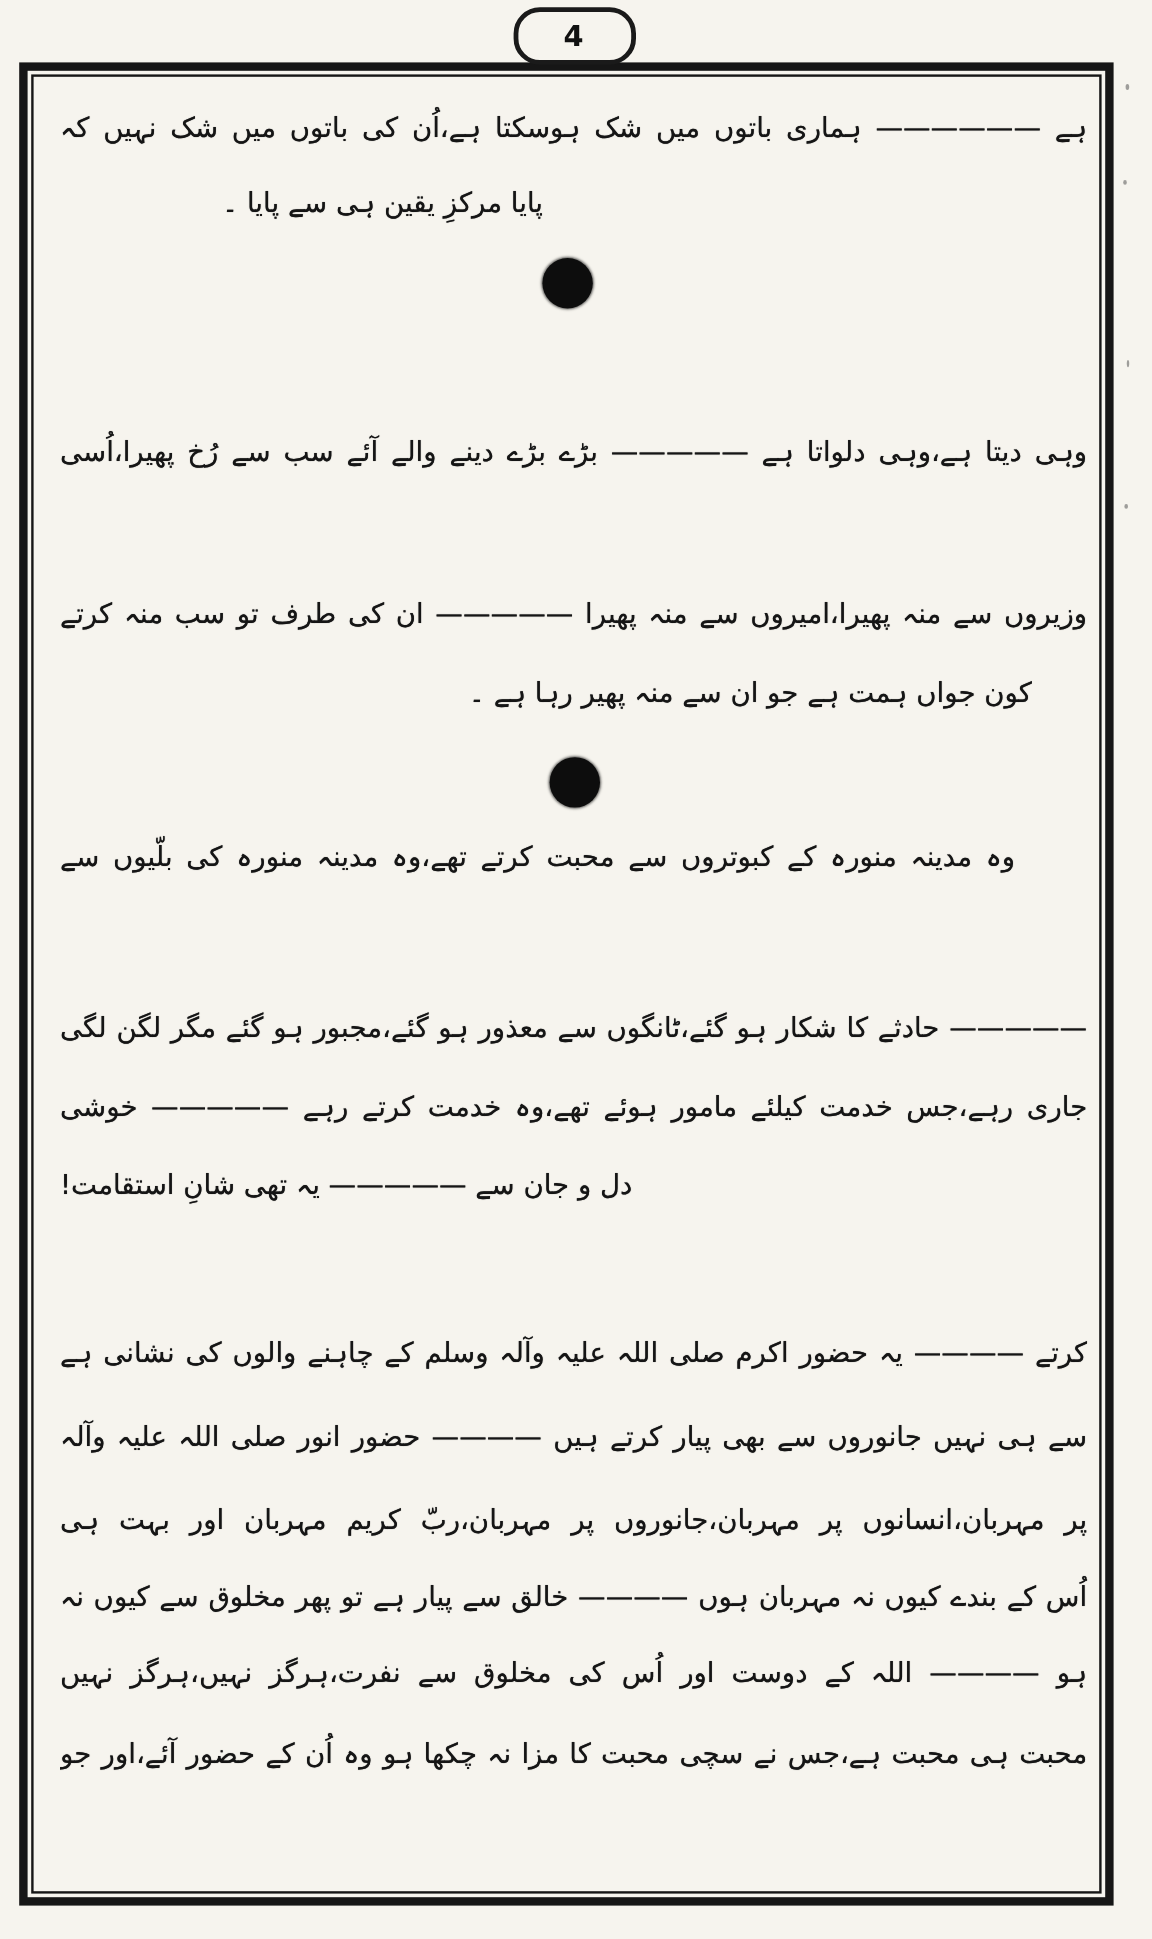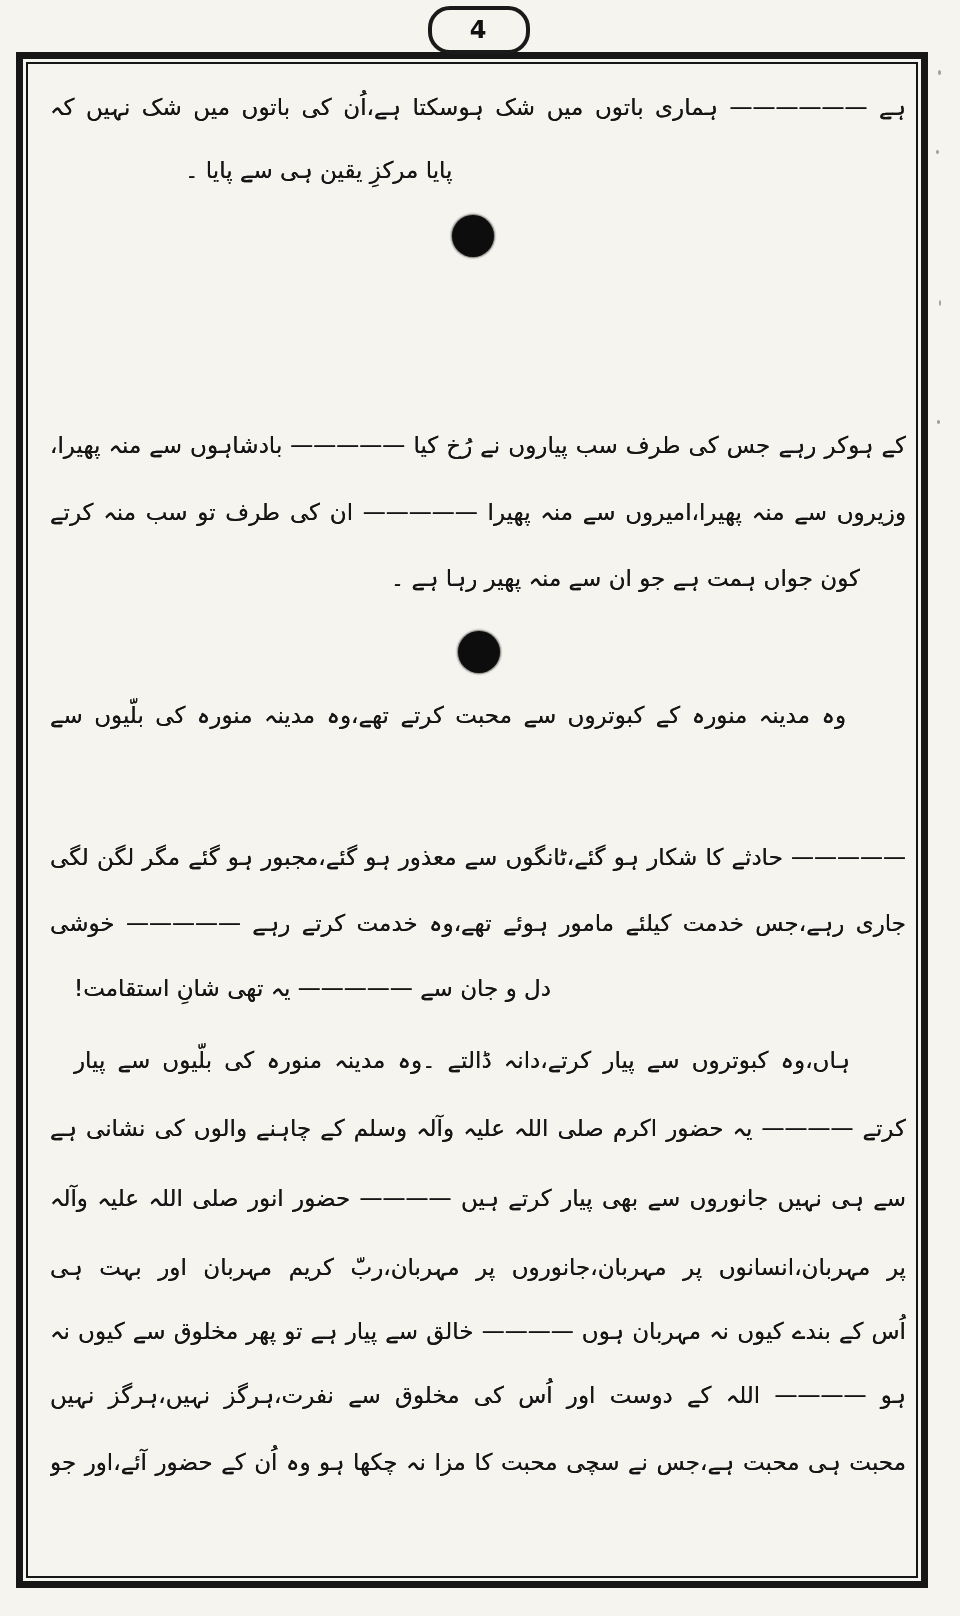--- a/index.html
+++ b/index.html
@@ -34,21 +34,21 @@
     position:absolute;left:50px;right:54px;height:54px;
     direction:rtl;unicode-bidi:plaintext;
     font-size:23px;line-height:50px;color:#151515;
     text-align:justify;text-align-last:justify;
     overflow:hidden;z-index:2;
     text-shadow:0 0 .6px #333;
   }
   .indent-first{padding-right:60px;}
   .p1l2{left:185px;right:auto;text-align:center;text-align-last:left;}
   .p2l5{right:100px;left:auto;text-align:right;text-align-last:right;}
-  .p3l5{left:50px;right:auto;text-align:left;text-align-last:left;margin-left:24px;}
+  .p3l5{left:50px;right:auto;text-align:left;text-align-last:left;}
   .p4l1{padding-right:56px;padding-left:24px;}
   .t-p1l1{top:82px;}
   .t-p1l2{top:145px;}
   .t-p2l1{top:287px;}
   .t-p2l2{top:352px;}
   .t-p2l3{top:420px;}
   .t-p2l4{top:487px;}
   .t-p2l5{top:553px;text-align:right;}
   .t-p3l1{top:690px;}
   .t-p3l2{top:757px;}
@@ -88,32 +88,31 @@
 
   <div class="page-frame">
     <div class="frame-inner"></div>
   </div>
 
   <div class="text-line t-p1l1" lang="ur">ہے —————— ہماری باتوں میں شک ہوسکتا ہے،اُن کی باتوں میں شک نہیں کہ انہوں نے جو کچھ</div>
   <div class="text-line p1l2 t-p1l2" lang="ur">پایا مرکزِ یقین ہی سے پایا ۔</div>
 
   <div class="sep-dot d1"></div>
 
-  <div class="text-line t-p2l3" lang="ur">کے ہوکر رہے جس کی طرف سب پیاروں نے رُخ کیا ————— بادشاہوں سے منہ پھیرا،</div>
+  <div class="text-line t-p2l2" lang="ur">وہی دیتا ہے،وہی دلواتا ہے ————— بڑے بڑے دینے والے آئے سب سے رُخ پھیرا،اُسی</div>
   <div class="text-line t-p2l4" lang="ur">وزیروں سے منہ پھیرا،امیروں سے منہ پھیرا ————— ان کی طرف تو سب منہ کرتے ہیں! یہ</div>
   <div class="text-line p2l5 t-p2l5" lang="ur">کون جواں ہمت ہے جو ان سے منہ پھیر رہا ہے ۔</div>
 
   <div class="sep-dot d2"></div>
 
   <div class="text-line indent-first t-p3l1" lang="ur">وہ مدینہ منورہ کے کبوتروں سے محبت کرتے تھے،وہ مدینہ منورہ کی بلّیوں سے محبت</div>
   <div class="text-line t-p3l3" lang="ur">————— حادثے کا شکار ہو گئے،ٹانگوں سے معذور ہو گئے،مجبور ہو گئے مگر لگن لگی رہی،معمولات</div>
   <div class="text-line t-p3l4" lang="ur">جاری رہے،جس خدمت کیلئے مامور ہوئے تھے،وہ خدمت کرتے رہے ————— خوشی خوشی،</div>
   <div class="text-line p3l5 t-p3l5" lang="ur">دل و جان سے ————— یہ تھی شانِ استقامت!</div>
 
-  <div class="text-line p4l1 t-p4l1" lang="ur">ہاں،وہ کبوتروں سے پیار کرتے،دانہ ڈالتے ۔وہ مدینہ منورہ کی بلّیوں سے پیار</div>
   <div class="text-line t-p4l2" lang="ur">کرتے ———— یہ حضور اکرم صلی اللہ علیہ وآلہ وسلم کے چاہنے والوں کی نشانی ہے کہ وہ انسانوں</div>
   <div class="text-line t-p4l3" lang="ur">سے ہی نہیں جانوروں سے بھی پیار کرتے ہیں ———— حضور انور صلی اللہ علیہ وآلہ وسلم مسلمانوں</div>
   <div class="text-line t-p4l4" lang="ur">پر مہربان،انسانوں پر مہربان،جانوروں پر مہربان،ربّ کریم مہربان اور بہت ہی مہربان،پھر</div>
   <div class="text-line t-p4l5" lang="ur">اُس کے بندے کیوں نہ مہربان ہوں ———— خالق سے پیار ہے تو پھر مخلوق سے کیوں نہ پیار</div>
   <div class="text-line t-p4l6" lang="ur">ہو ———— اللہ کے دوست اور اُس کی مخلوق سے نفرت،ہرگز نہیں،ہرگز نہیں ———— یہاں تو</div>
   <div class="text-line t-p4l7" lang="ur">محبت ہی محبت ہے،جس نے سچی محبت کا مزا نہ چکھا ہو وہ اُن کے حضور آئے،اور جو نہ پایا تھا،وہ</div>
 
   <div class="speck s1"></div>
   <div class="speck s2"></div>
   <div class="speck s3"></div>

